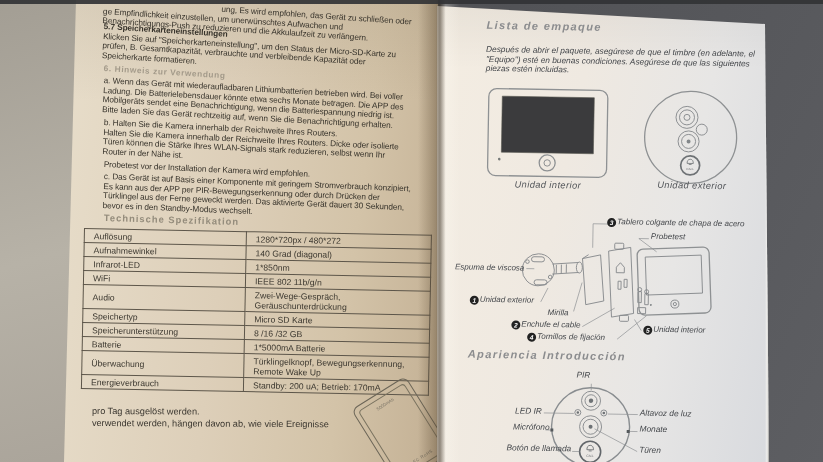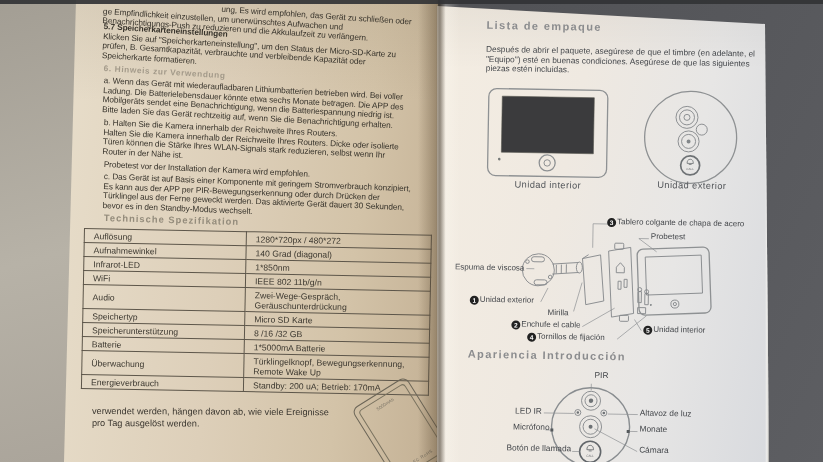--- a/index.html
+++ b/index.html
@@ -12,21 +12,21 @@
   
   #left-page{position:absolute;left:56px;top:0;width:382px;height:462px;
     clip-path:polygon(20px 0,100% 0,100% 100%,8px 100%);
     background:
       linear-gradient(to bottom,rgba(90,75,50,.10) 0%,rgba(90,75,50,0) 22%),
       linear-gradient(97deg,#e8decb 0%,#ddcfb9 45%,#d3c3a8 75%,#c3b094 100%);}
   #right-page{position:absolute;left:437px;top:0;width:332px;height:462px;
     clip-path:polygon(0 6px,328px 24px,100% 100%,0 100%);
     background:
       linear-gradient(to bottom,rgba(0,0,0,.05) 0%,rgba(0,0,0,0) 15%),
-      linear-gradient(102deg,#f4ede2 0%,#efe9e1 38%,#e7e6e5 68%,#d8dade 100%);}
+      linear-gradient(102deg,#f4ede2 0%,#efe9e1 38%,#e7e6e5 68%,#d8dade 100%); font-style: italic;}
   #right-page-edge{position:absolute;right:0;top:0;width:4px;height:100%;
     background:linear-gradient(to right,rgba(255,255,255,0),#f2f1ee 55%,#9b9a96 100%);}
   #spine{position:absolute;left:418px;top:0;width:42px;height:462px;z-index:5;pointer-events:none;
     background:linear-gradient(to right,rgba(86,68,44,0) 0%,rgba(86,68,44,.38) 42%,rgba(44,34,20,.50) 52%,rgba(255,252,244,.28) 66%,rgba(255,255,255,0) 100%);}
   #top-strip{position:absolute;left:0;top:0;width:823px;height:4px;background:#323335;opacity:.92;z-index:6;}
 
   
   .blk{position:absolute;left:48px;transform-origin:0 0;color:#37332b;
        font-size:8.3px;line-height:9.6px;letter-spacing:-.1px;}
   .ln{white-space:nowrap;}
@@ -159,22 +159,22 @@
             </tr>
         <tr>
               <td class="k">Energieverbrauch</td>
               <td>Standby: 200 uA; Betrieb: 170mA</td>
             </tr>
       </tbody>
         </table>
     </div>
 
     <div class="blk footnote" style="left:36px;top:406px;transform:rotate(.3deg);">
+      <div class="ln">pro Tag ausgelöst werden.</div>
       <div class="ln">verwendet werden, hängen davon ab, wie viele Ereignisse</div>
-      <div class="ln">pro Tag ausgelöst werden.</div>
     </div>
 
     <div id="battery">
       <div class="cap">5000mAh</div>
       <div class="certs">CE FC RoHS</div>
     </div>
   </div>
 
   <div id="right-page">
     <div style="position:absolute;left:0;top:0;width:332px;height:462px;transform:rotate(1deg);transform-origin:0 0;">
@@ -289,26 +289,26 @@
 
         <path class="ld" d="M51,11 L51,17.5"></path>
         <path class="ld" d="M4,41 L34,41"></path>
         <path class="ld" d="M98,41 L68,41"></path>
         <path class="ld" d="M6,58 L10.8,58"></path>
         <path class="ld" d="M98,58 L90.5,58"></path>
         <path class="ld" d="M33,79 L40,79"></path>
         <path class="ld" d="M98,78 L55,56"></path>
       </svg>
 
-      <div class="al" style="left:146px;top:367px;width:32px;text-align:right;">PIR</div>
+      <div class="al" style="left:146px;top:367px;width:32px;text-align:left;">PIR</div>
       <div class="al r" style="left:52px;top:404px;width:60px;">LED IR</div>
       <div class="al" style="left:210px;top:404px;">Altavoz de luz</div>
       <div class="al r" style="left:40px;top:420px;width:80px;">Micrófono</div>
       <div class="al" style="left:210px;top:420px;">Monate</div>
       <div class="al r" style="left:18px;top:441px;width:124px;">Botón de llamada</div>
-      <div class="al" style="left:210px;top:441px;">Cámara</div>
+      <div class="al" style="left:210px;top:441px;">Türen</div>
     </div>
     <div id="right-page-edge"></div>
   </div>
 
   <div id="spine"></div>
   <div id="top-strip"></div>
 </div>
 
 </body></html>

